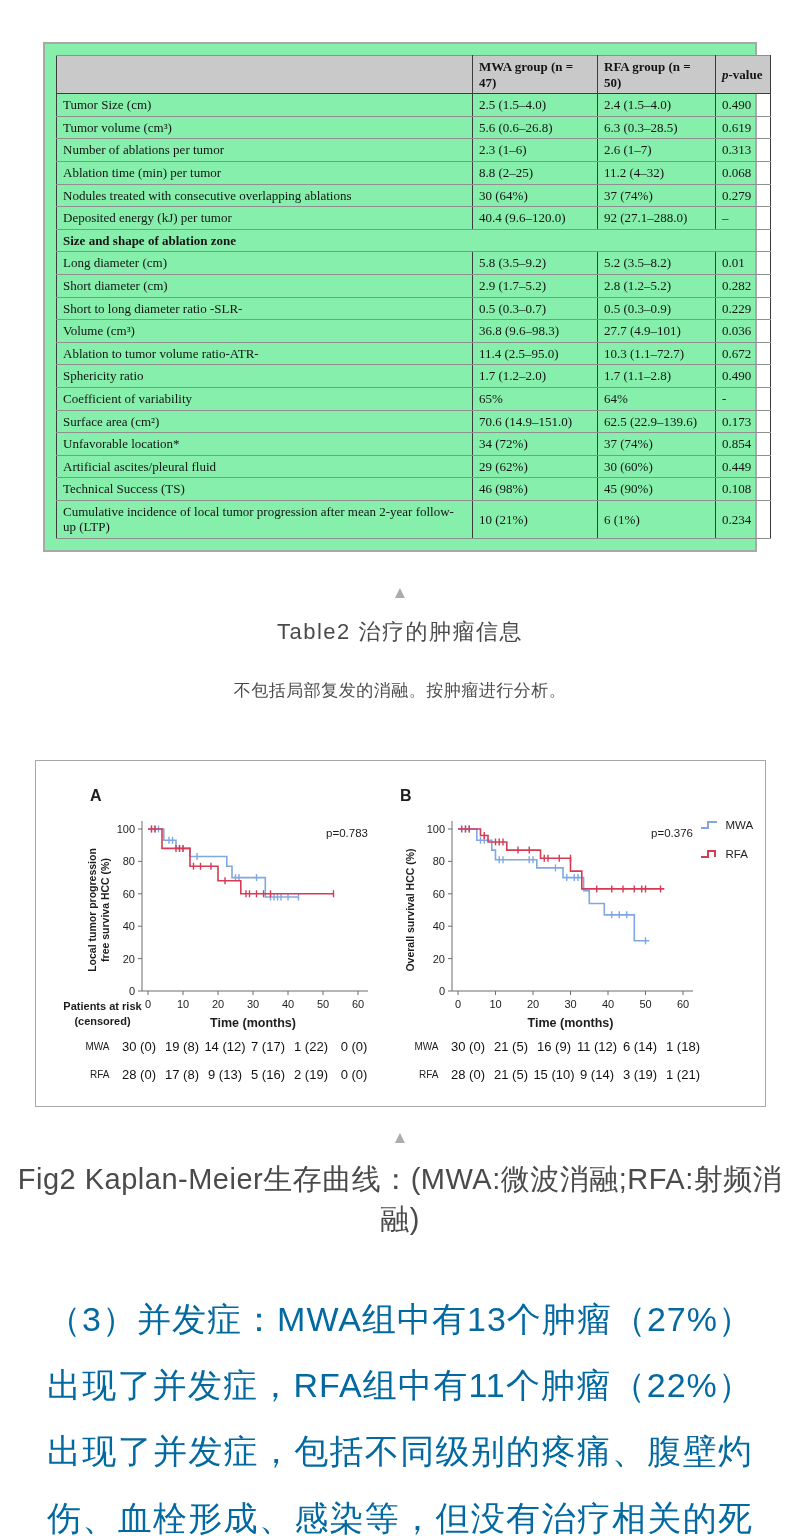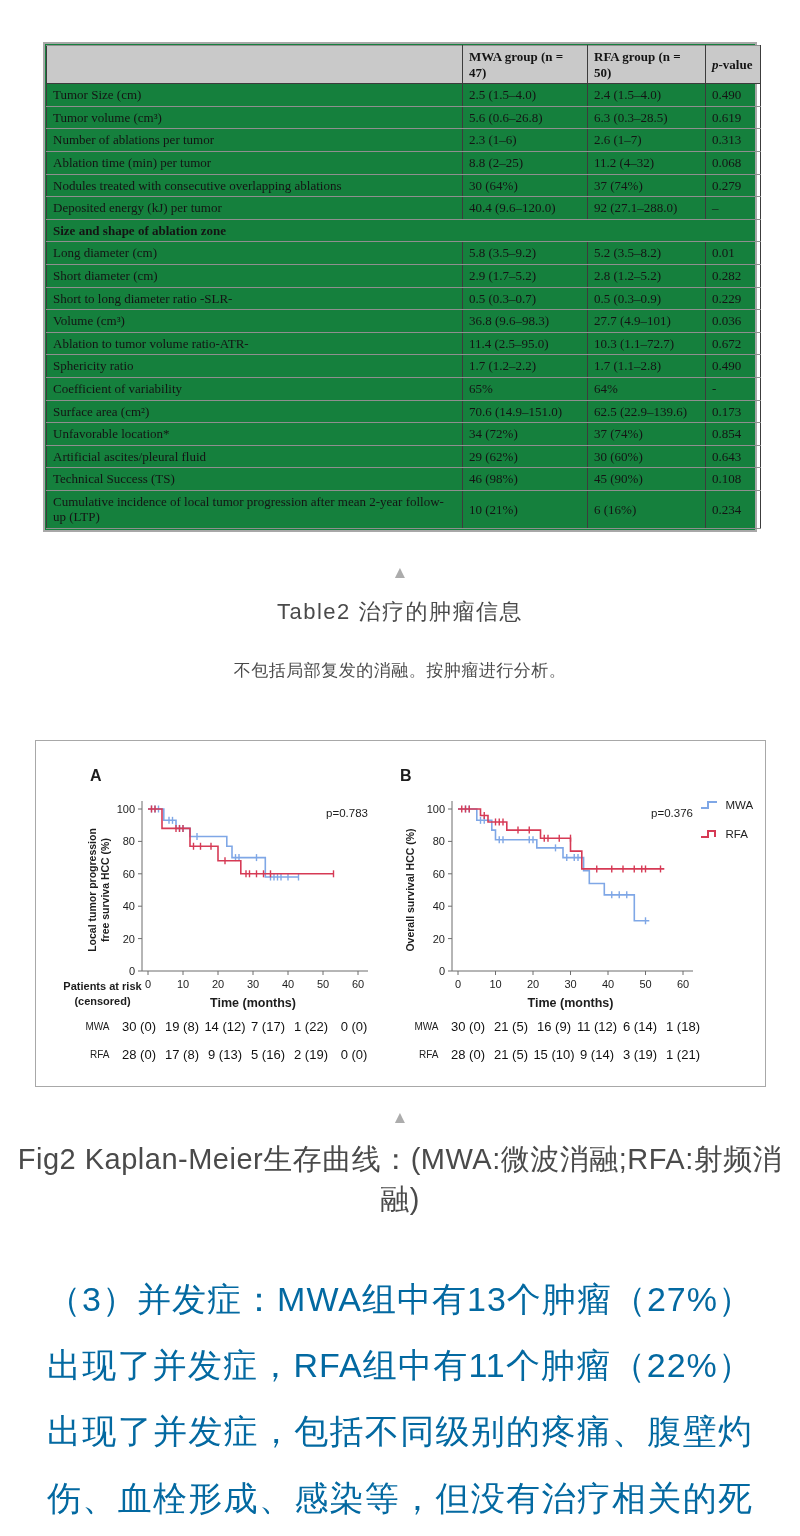--- a/index.html
+++ b/index.html
@@ -5,21 +5,21 @@
   html,body { margin:0; padding:0; background:#ffffff; }
   .page {
     position:relative; width:800px; height:1536px; margin:0 auto;
     background:#ffffff; overflow:hidden;
     font-family:"Liberation Sans", sans-serif;
     box-sizing:border-box; padding-top:42px;
   }
   
   .table-outer {
     width:714px; margin:0 auto; border:2px solid #a8a8a8;
-    padding:1px; box-sizing:border-box; background:#15803d;
+    padding:11px; box-sizing:border-box; background:#86efac;
   }
   table.results {
     border-collapse:collapse; width:100%;
     font-family:"Liberation Serif", serif; font-size:13px; color:#141414;
     table-layout:fixed;
   }
   .results th, .results td {
     border-left:1px solid #3c3c3c; border-right:1px solid #3c3c3c;
     border-top:1px solid #8f8f8f; border-bottom:1px solid #8f8f8f;
     padding:3px 6px; text-align:left; vertical-align:middle; line-height:1.2;
@@ -144,21 +144,21 @@
             <td>0.036</td>
           </tr>
           <tr>
             <td>Ablation to tumor volume ratio-ATR-</td>
             <td>11.4 (2.5–95.0)</td>
             <td>10.3 (1.1–72.7)</td>
             <td>0.672</td>
           </tr>
           <tr>
             <td>Sphericity ratio</td>
-            <td>1.7 (1.2–2.2)</td>
+            <td>1.7 (1.2–2.0)</td>
             <td>1.7 (1.1–2.8)</td>
             <td>0.490</td>
           </tr>
           <tr>
             <td>Coefficient of variability</td>
             <td>65%</td>
             <td>64%</td>
             <td>-</td>
           </tr>
           <tr>
@@ -170,32 +170,32 @@
           <tr>
             <td>Unfavorable location*</td>
             <td>34 (72%)</td>
             <td>37 (74%)</td>
             <td>0.854</td>
           </tr>
           <tr>
             <td>Artificial ascites/pleural fluid</td>
             <td>29 (62%)</td>
             <td>30 (60%)</td>
-            <td>0.643</td>
+            <td>0.449</td>
           </tr>
           <tr>
             <td>Technical Success (TS)</td>
             <td>46 (98%)</td>
             <td>45 (90%)</td>
             <td>0.108</td>
           </tr>
           <tr>
             <td>Cumulative incidence of local tumor progression after mean 2-year follow-up (LTP)</td>
             <td>10 (21%)</td>
-            <td>6 (16%)</td>
+            <td>6 (1%)</td>
             <td>0.234</td>
           </tr>
         </tbody>
     </table>
   </div>
 
   <div class="caption-block">
     <div class="tri">▲</div>
     <div class="table-title">Table2 治疗的肿瘤信息</div>
     <div class="notes">

